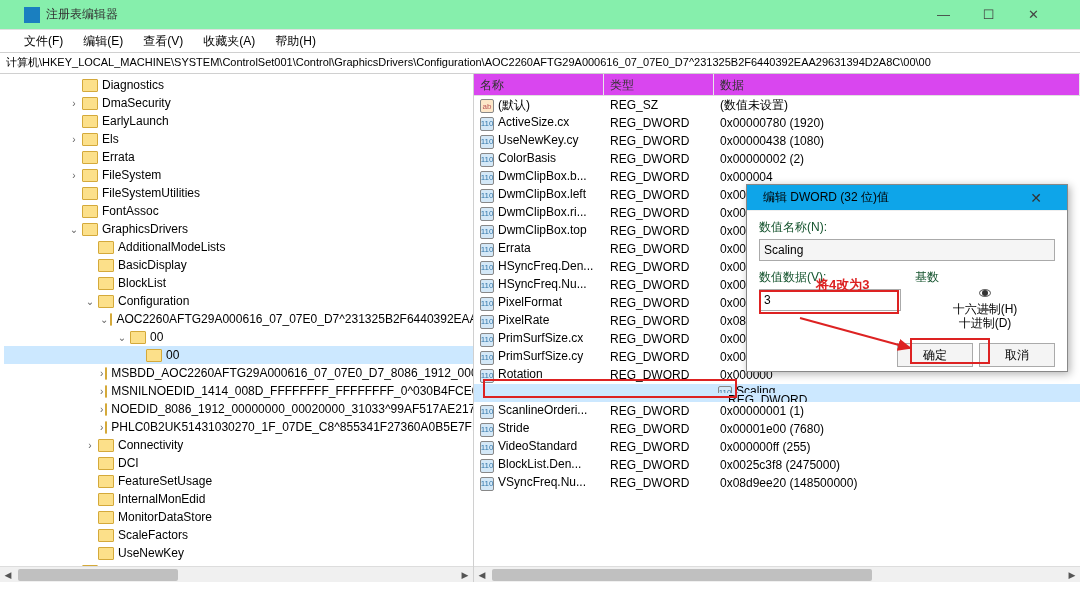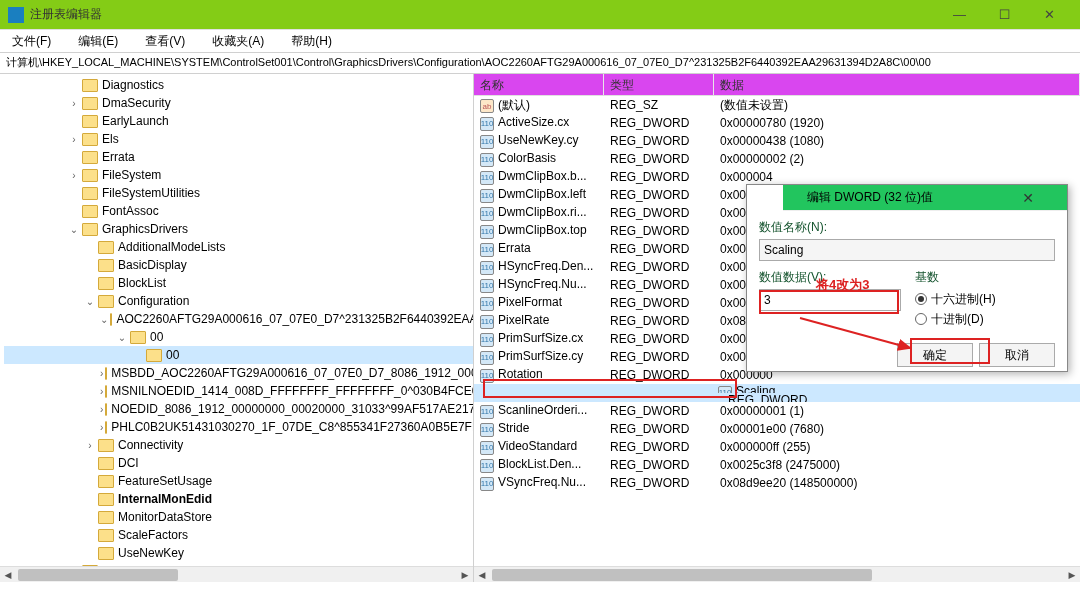--- a/index.html
+++ b/index.html
@@ -1,24 +1,24 @@
 <!DOCTYPE html>
 <html><head>
 <meta charset="utf-8">
 <style>
 * { box-sizing: border-box; margin: 0; padding: 0; }
 body { font-family: "Microsoft YaHei", "Segoe UI", sans-serif; font-size: 12px; background: #fff; color: #000; width: 1080px; height: 600px; overflow: hidden; position: relative; }
 
-.titlebar { height: 30px; display: flex; align-items: center; padding: 0 8px; background: #84cc16; border-bottom: 1px solid #e0e0e0; }
+.titlebar { height: 30px; display: flex; align-items: center; padding: 0 24px; background: #86efac; border-bottom: 1px solid #e0e0e0; }
 .titlebar .icon { width: 16px; height: 16px; background: #1a7fc0; margin-right: 6px; }
 .titlebar .title { flex: 1; color: #333; }
 .titlebar .btns { display: flex; gap: 0; }
 .titlebar .wbtn { width: 45px; height: 28px; display: flex; align-items: center; justify-content: center; color: #444; font-size: 13px; }
 
-.menubar { height: 22px; padding: 0 6px; display: flex; gap: 15px; align-items: center; background: #fff; }
+.menubar { height: 22px; padding: 0 18px; display: flex; gap: 8px; align-items: center; background: #fff; }
 .menubar span { padding: 2px 6px; }
 
 .addressbar { height: 22px; border-top: 1px solid #d0d0d0; border-bottom: 1px solid #d0d0d0; padding: 2px 6px; background: #fff; font-size: 11px; white-space: nowrap; overflow: hidden; }
 
 .content { display: flex; height: 508px; }
 .tree-pane { width: 474px; border-right: 1px solid #d0d0d0; overflow: hidden; position: relative; }
 .tree { padding: 2px 0 2px 4px; overflow: hidden; }
 .tree-item { display: flex; align-items: center; height: 18px; white-space: nowrap; padding-left: 2px; }
 .tree-item .expander { width: 12px; text-align: center; color: #666; font-size: 10px; display: inline-block; }
 .tree-item .folder { width: 16px; height: 13px; background: #fce08a; border: 1px solid #d4a93a; border-radius: 1px; margin: 0 4px 0 2px; display: inline-block; }
@@ -37,32 +37,32 @@
 .vicon { width: 14px; height: 14px; margin-right: 4px; display: inline-flex; align-items: center; justify-content: center; font-size: 8px; border: 1px solid #888; border-radius: 2px; }
 .vicon.sz { background: #fde7c8; color: #b55; text-align: center; }
 .vicon.dw { background: #d4e8f7; color: #37a; }
 
 .scrollbar-h { position: absolute; left: 0; right: 0; bottom: 0; height: 16px; background: #f0f0f0; border-top: 1px solid #ddd; display: flex; }
 .scrollbar-h .sbtn { width: 16px; display: flex; align-items: center; justify-content: center; color: #555; font-size: 9px; }
 .scrollbar-h .track { flex: 1; position: relative; }
 .scrollbar-h .thumb { position: absolute; top: 2px; height: 12px; background: #c0c0c0; border-radius: 2px; }
 
 .dialog { position: absolute; left: 746px; top: 184px; width: 322px; height: 188px; background: #fff; border: 1px solid #888; box-shadow: 2px 2px 8px rgba(0,0,0,.3); }
-.dialog .dtitle { height: 26px; display: flex; align-items: center; padding: 0 24px; background: #22c55e; border-bottom: 1px solid #eee; margin-left: 36px; }
+.dialog .dtitle { height: 26px; display: flex; align-items: center; padding: 0 16px; background: #0ea5e9; border-bottom: 1px solid #eee; }
 .dialog .dtitle .t { flex: 1; font-size: 12px; }
 .dialog .dtitle .x { width: 30px; text-align: center; font-size: 14px; color: #333; }
 .dialog .dbody { padding: 8px 12px; }
 .dlabel { font-size: 12px; margin-bottom: 3px; color: #14532d; }
 .dinput { width: 100%; height: 22px; border: 1px solid #aaa; padding: 2px 4px; background: #fff; font-size: 12px; margin-bottom: 8px; }
 .dinput.ro { background: #f5f5f5; }
 .drow2 { display: flex; gap: 14px; }
 .dcol-l { width: 142px; }
 .dcol-r { flex: 1; }
 .radiogrp { }
-.radio-row { display: flex; align-items: center; height: 20px; gap: 4px; font-size: 12px; }
+.radio-row { display: flex; align-items: center; height: 20px; gap: 4px; font-size: 12px; flex-direction: column; }
 .radio-dot { width: 12px; height: 12px; border: 1px solid #666; border-radius: 50%; display: inline-flex; align-items: center; justify-content: center; }
 .radio-dot.on::after { content: ""; width: 6px; height: 6px; background: #333; border-radius: 50%; }
 .dbtns { display: flex; gap: 6px; justify-content: flex-end; padding: 6px 12px 10px; }
 .dbtn { width: 76px; height: 24px; border: 1px solid #aaa; background: #f4f4f4; font-size: 12px; display: flex; align-items: center; justify-content: center; }
 
 .annot-box1 { position: absolute; border: 2px solid #d22; pointer-events: none; }
 .annot-text { position: absolute; color: #d22; font-size: 13px; font-weight: bold; pointer-events: none; }
 .annot-arrow { position: absolute; pointer-events: none; }
 </style>
 </head>
@@ -199,21 +199,21 @@
         <div class="tree-item" style="padding-left: 80px;">
           <span class="expander"></span>
           <span class="folder"></span>
           <span>DCI</span>
         </div>
         <div class="tree-item" style="padding-left: 80px;">
           <span class="expander"></span>
           <span class="folder"></span>
           <span>FeatureSetUsage</span>
         </div>
-        <div class="tree-item" style="padding-left: 80px; font-weight: bold;">
+        <div class="tree-item" style="padding-left: 80px;">
           <span class="expander"></span>
           <span class="folder"></span>
           <span>InternalMonEdid</span>
         </div>
         <div class="tree-item" style="padding-left: 80px;">
           <span class="expander"></span>
           <span class="folder"></span>
           <span>MonitorDataStore</span>
         </div>
         <div class="tree-item" style="padding-left: 80px;">

